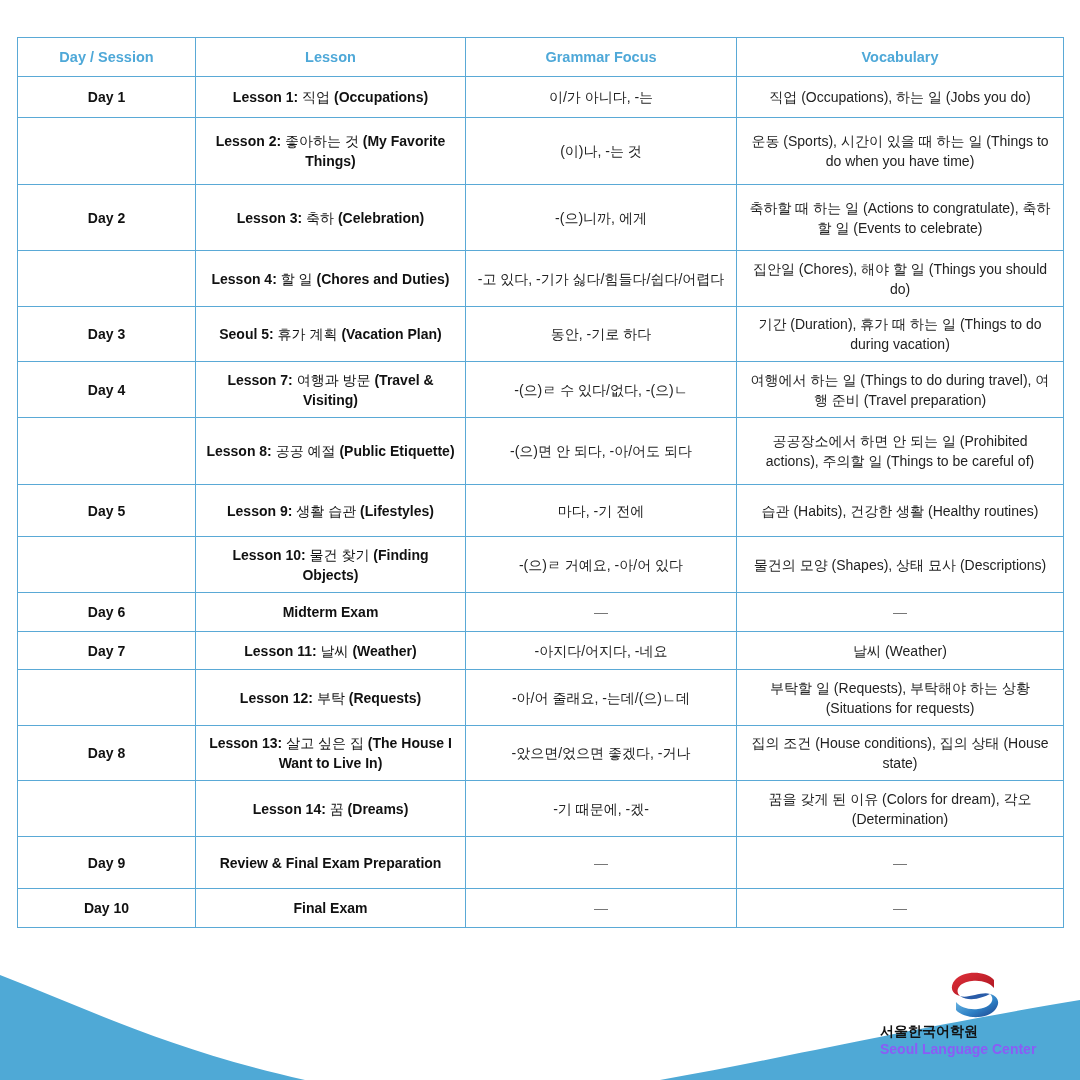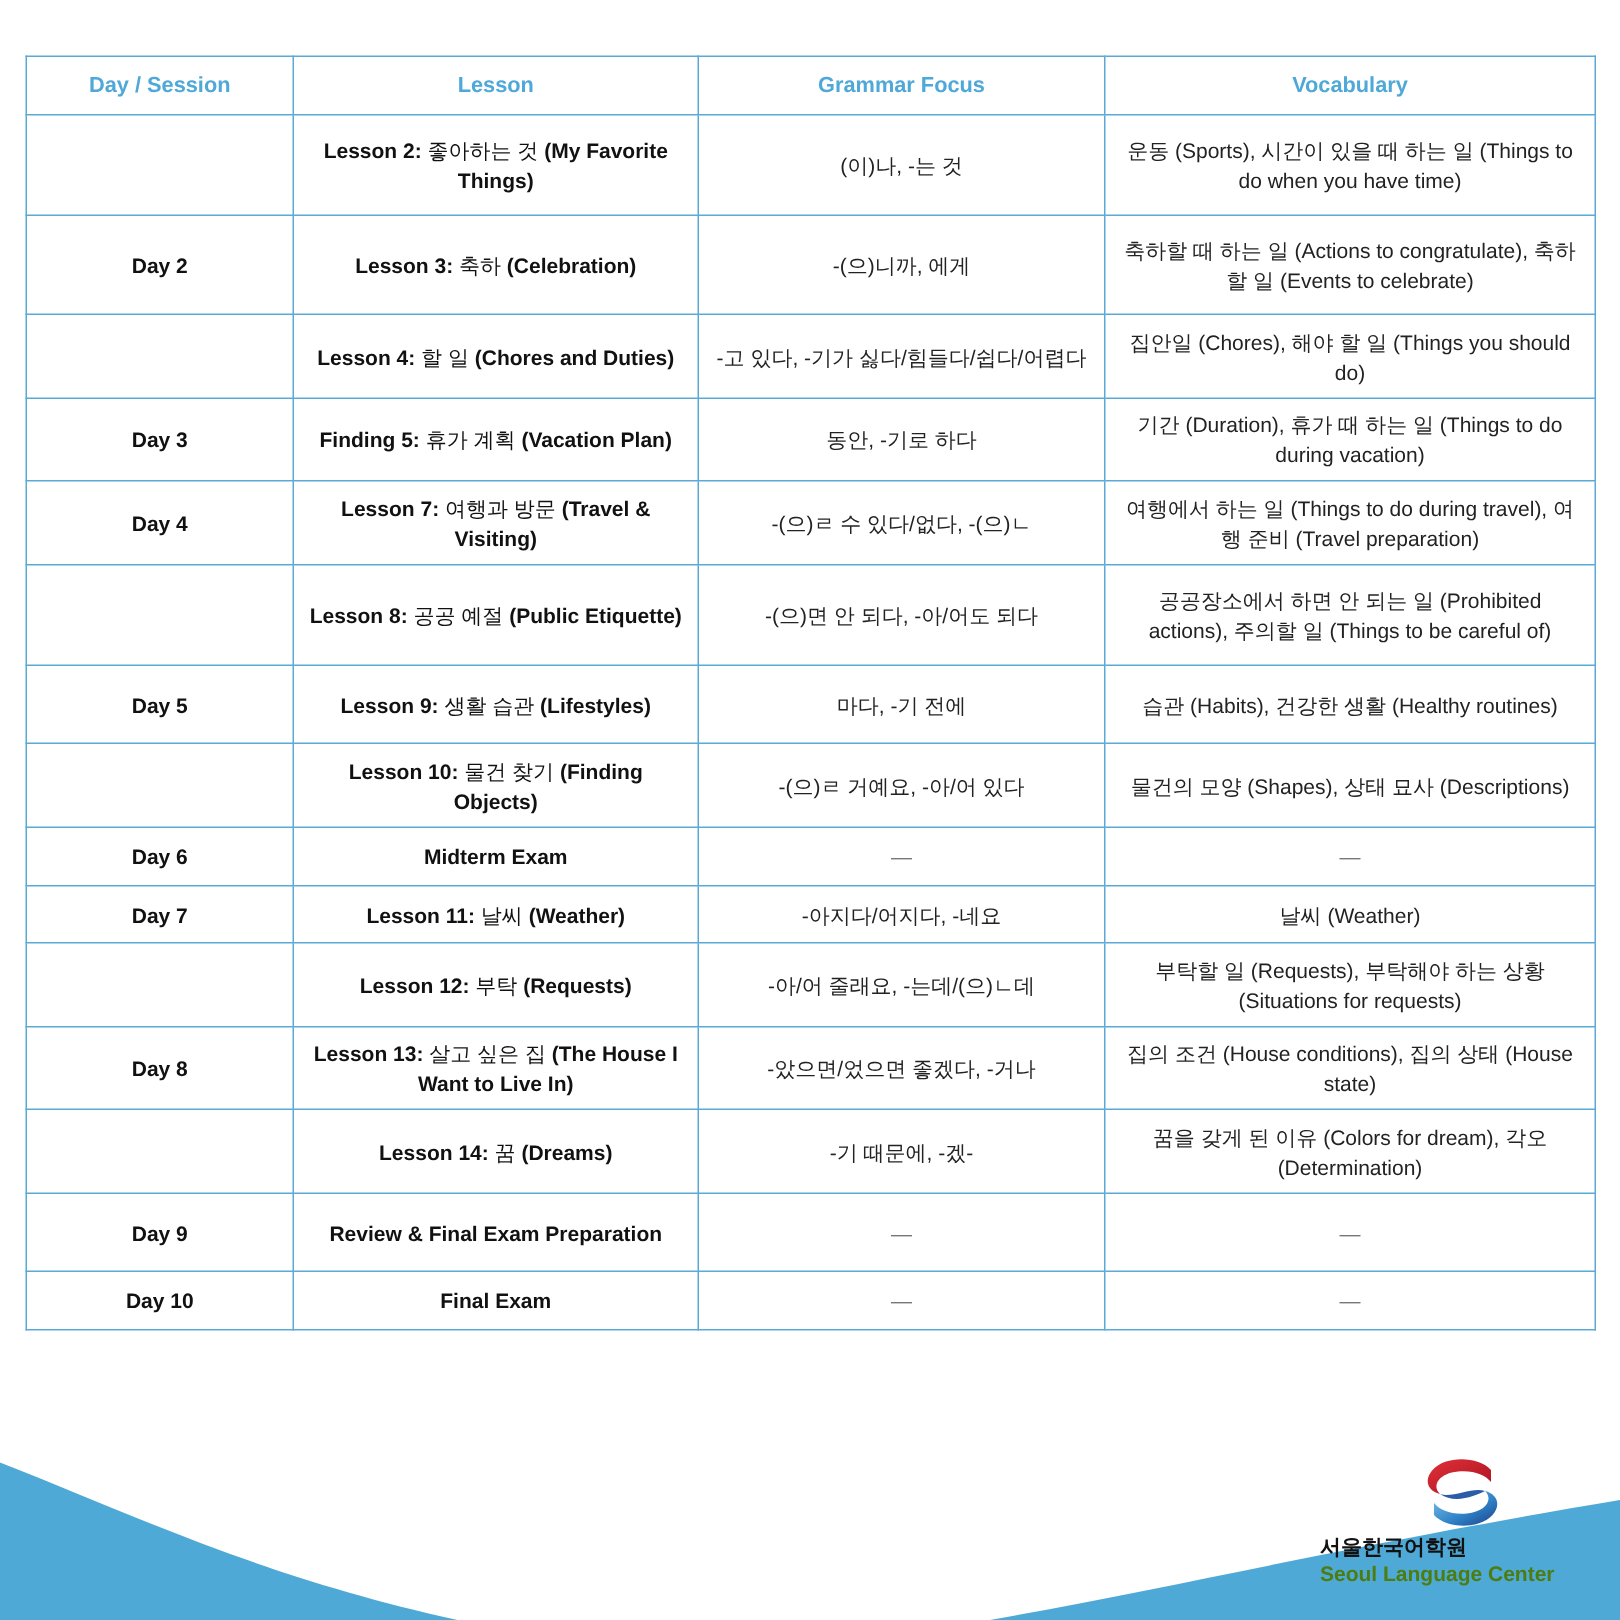--- a/index.html
+++ b/index.html
@@ -31,21 +31,21 @@
   td.day, td.lesson { font-weight:bold; }
   td.lesson .ko { font-weight:normal; }
   td.grammar, td.vocab { font-weight:normal; color:#222; }
   td.dash { color:#777; }
   .logo {
     position:absolute; left:880px; top:970px; width:190px; height:100px; z-index:2;
     text-align:left;
   }
   .logo svg { display:block; margin:0 auto; }
   .logo .ko-name { font-weight:bold; font-size:14px; color:#111; margin-top:2px; line-height:18px; }
-  .logo .en-name { font-weight:bold; font-size:14px; color:#4d7c0f; line-height:18px; }
+  .logo .en-name { font-weight:bold; font-size:14px; color:#8b5cf6; line-height:18px; }
 </style>
 </head>
 <body>
 
 <svg class="wave" viewBox="0 0 1080 1080" xmlns="http://www.w3.org/2000/svg">
   <path d="M0,975 C90,1010 170,1050 305,1080 L0,1080 Z" fill="#4fa9d6"></path>
   <path d="M660,1080 C800,1055 900,1030 1080,1000 L1080,1080 Z" fill="#4fa9d6"></path>
 </svg>
 
 <table class="schedule">
@@ -57,41 +57,47 @@
   </colgroup>
   <thead>
     <tr>
       <th>Day / Session</th>
       <th>Lesson</th>
       <th>Grammar Focus</th>
       <th>Vocabulary</th>
     </tr>
   </thead>
   <tbody id="tbody">
+      <tr style="height: 41px;">
+        <td class="day">Day 1</td>
+        <td class="lesson"><span>Lesson 1:</span> <span class="ko">직업</span> <span>(Occupations)</span></td>
+        <td class="grammar">이/가 아니다, -는</td>
+        <td class="vocab">직업 (Occupations), 하는 일 (Jobs you do)</td>
+      </tr>
       <tr style="height: 67px;">
         <td class="day"></td>
         <td class="lesson"><span>Lesson 2:</span> <span class="ko">좋아하는 것</span> <span>(My Favorite Things)</span></td>
         <td class="grammar">(이)나, -는 것</td>
         <td class="vocab">운동 (Sports), 시간이 있을 때 하는 일 (Things to do when you have time)</td>
       </tr>
       <tr style="height: 66px;">
         <td class="day">Day 2</td>
         <td class="lesson"><span>Lesson 3:</span> <span class="ko">축하</span> <span>(Celebration)</span></td>
         <td class="grammar">-(으)니까, 에게</td>
         <td class="vocab">축하할 때 하는 일 (Actions to congratulate), 축하할 일 (Events to celebrate)</td>
       </tr>
       <tr style="height: 56px; margin-top: 48px;">
         <td class="day"></td>
         <td class="lesson"><span>Lesson 4:</span> <span class="ko">할 일</span> <span>(Chores and Duties)</span></td>
         <td class="grammar">-고 있다, -기가 싫다/힘들다/쉽다/어렵다</td>
         <td class="vocab">집안일 (Chores), 해야 할 일 (Things you should do)</td>
       </tr>
       <tr style="height: 55px;">
         <td class="day">Day 3</td>
-        <td class="lesson"><span>Finding 5:</span> <span class="ko">휴가 계획</span> <span>(Vacation Plan)</span></td>
+        <td class="lesson"><span>Seoul 5:</span> <span class="ko">휴가 계획</span> <span>(Vacation Plan)</span></td>
         <td class="grammar">동안, -기로 하다</td>
         <td class="vocab">기간 (Duration), 휴가 때 하는 일 (Things to do during vacation)</td>
       </tr>
       <tr style="height: 56px;">
         <td class="day">Day 4</td>
         <td class="lesson"><span>Lesson 7:</span> <span class="ko">여행과 방문</span> <span>(Travel &amp; Visiting)</span></td>
         <td class="grammar">-(으)ㄹ 수 있다/없다, -(으)ㄴ</td>
         <td class="vocab">여행에서 하는 일 (Things to do during travel), 여행 준비 (Travel preparation)</td>
       </tr>
       <tr style="height: 67px;">

